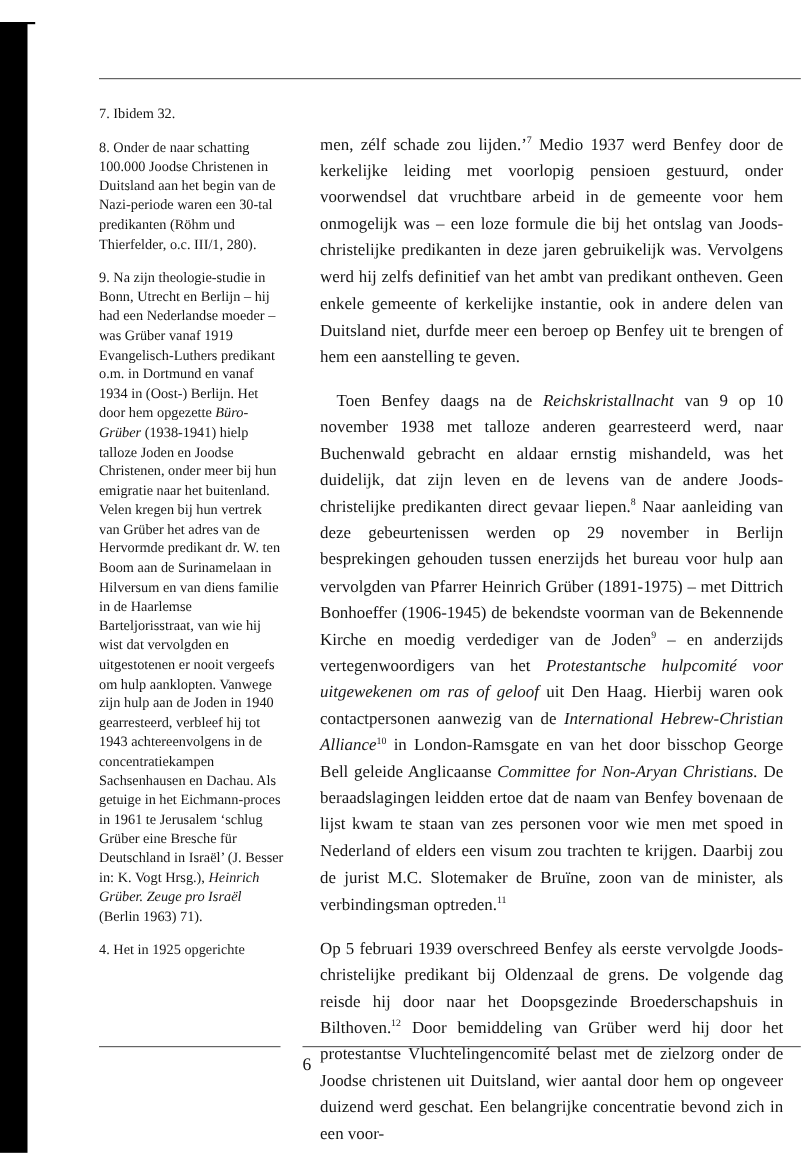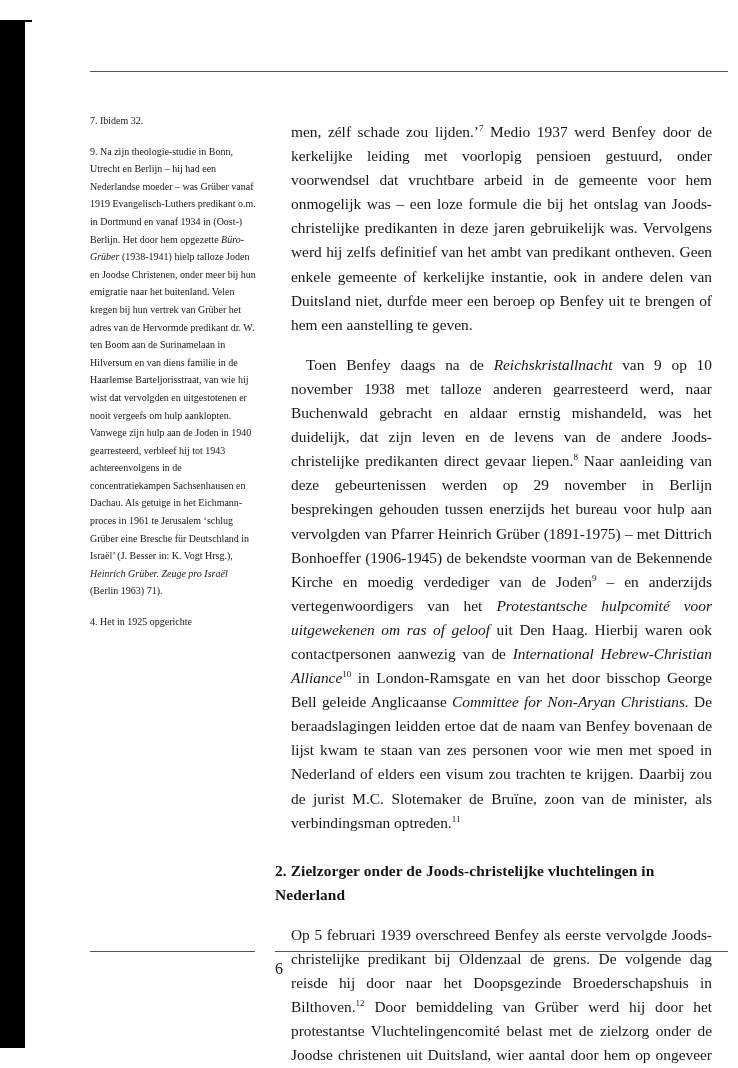--- a/index.html
+++ b/index.html
@@ -5,22 +5,22 @@
   html, body { margin: 0; padding: 0; }
   body {
     width: 738px; height: 1068px; background: #ffffff; position: relative; overflow: hidden;
     font-family: "Liberation Serif", "DejaVu Serif", serif; color: #151515;
   }
   .edge-bar { position: absolute; left: 0; top: 20px; width: 25px; height: 1028px; background: #000; }
   .edge-tick { position: absolute; left: 22px; top: 20px; width: 10px; height: 2px; background: #000; }
   .top-rule { position: absolute; left: 90px; top: 71px; width: 638px; height: 1px; background: #555; }
 
   .sidenotes {
-    position: absolute; left: 90px; top: 112px; width: 168px;
-    font-size: 10px; line-height: 17.6px;
+    position: absolute; left: 90px; top: 94px; width: 168px;
+    font-size: 13px; line-height: 17.6px;
   }
   .sidenote { margin: 0 0 13px 0; }
   .sidenote em { font-style: italic; }
 
   .main {
     position: absolute; left: 275px; top: 104px; width: 453px;
     font-size: 15.4px; line-height: 24.1px; text-align: justify;
   }
   .main p { margin: 16px; }
   .main p.indent { text-indent: 15px; }
@@ -36,26 +36,26 @@
 </style>
 </head>
 <body>
 
 <div class="edge-bar"></div>
 <div class="edge-tick"></div>
 <div class="top-rule"></div>
 
 <div class="sidenotes">
   <p class="sidenote"><span>7. Ibidem 32.</span></p>
+  <p class="sidenote"><span>8. Onder de naar schatting 100.000 Joodse Christenen in Duitsland aan het begin van de Nazi-periode waren een 30-tal predikanten (Röhm und Thierfelder, o.c. III/1, 280).</span></p>
   <p class="sidenote"><span>9. Na zijn theologie-studie in Bonn, Utrecht en Berlijn – hij had een Nederlandse moeder – was Grüber vanaf 1919 Evangelisch-Luthers predikant o.m. in Dortmund en vanaf 1934 in (Oost-) Berlijn. Het door hem opgezette </span><em>Büro-Grüber</em><span> (1938-1941) hielp talloze Joden en Joodse Christenen, onder meer bij hun emigratie naar het buitenland. Velen kregen bij hun vertrek van Grüber het adres van de Hervormde predikant dr. W. ten Boom aan de Surinamelaan in Hilversum en van diens familie in de Haarlemse Barteljorisstraat, van wie hij wist dat vervolgden en uitgestotenen er nooit vergeefs om hulp aanklopten. Vanwege zijn hulp aan de Joden in 1940 gearresteerd, verbleef hij tot 1943 achtereenvolgens in de concentratiekampen Sachsenhausen en Dachau. Als getuige in het Eichmann-proces in 1961 te Jerusalem ‘schlug Grüber eine Bresche für Deutschland in Israël’ (J. Besser in: K. Vogt Hrsg.), </span><em>Heinrich Grüber. Zeuge pro Israël</em><span> (Berlin 1963) 71).</span></p>
   <p class="sidenote"><span>4. Het in 1925 opgerichte</span></p>
 </div>
 
 <div class="main">
   <p><span>men, zélf schade zou lijden.’</span><sup>7</sup><span> Medio 1937 werd Benfey door de kerkelijke leiding met voorlopig pensioen gestuurd, onder voorwendsel dat vruchtbare arbeid in de gemeente voor hem onmogelijk was – een loze formule die bij het ontslag van Joods-christelijke predikanten in deze jaren gebruikelijk was. Vervolgens werd hij zelfs definitief van het ambt van predikant ontheven. Geen enkele gemeente of kerkelijke instantie, ook in andere delen van Duitsland niet, durfde meer een beroep op Benfey uit te brengen of hem een aanstelling te geven.</span></p>
   <p class="indent"><span>Toen Benfey daags na de </span><em>Reichskristallnacht</em><span> van 9 op 10 november 1938 met talloze anderen gearresteerd werd, naar Buchenwald gebracht en aldaar ernstig mishandeld, was het duidelijk, dat zijn leven en de levens van de andere Joods-christelijke predikanten direct gevaar liepen.</span><sup>8</sup><span> Naar aanleiding van deze gebeurtenissen werden op 29 november in Berlijn besprekingen gehouden tussen enerzijds het bureau voor hulp aan vervolgden van Pfarrer Heinrich Grüber (1891-1975) – met Dittrich Bonhoeffer (1906-1945) de bekendste voorman van de Bekennende Kirche en moedig verdediger van de Joden</span><sup>9</sup><span> – en anderzijds vertegenwoordigers van het </span><em>Protestantsche hulpcomité voor uitgewekenen om ras of geloof</em><span> uit Den Haag. Hierbij waren ook contactpersonen aanwezig van de </span><em>International Hebrew-Christian Alliance</em><sup>10</sup><span> in London-Ramsgate en van het door bisschop George Bell geleide Anglicaanse </span><em>Committee for Non-Aryan Christians.</em><span> De beraadslagingen leidden ertoe dat de naam van Benfey bovenaan de lijst kwam te staan van zes personen voor wie men met spoed in Nederland of elders een visum zou trachten te krijgen. Daarbij zou de jurist M.C. Slotemaker de Bruïne, zoon van de minister, als verbindingsman optreden.</span><sup>11</sup></p>
-  <p class="heading">2. Zielzorger onder de Joods-christelijke vluchtelingen in Nederland</p>
   <p><span>Op 5 februari 1939 overschreed Benfey als eerste vervolgde Joods-christelijke predikant bij Oldenzaal de grens. De volgende dag reisde hij door naar het Doopsgezinde Broederschapshuis in Bilthoven.</span><sup>12</sup><span> Door bemiddeling van Grüber werd hij door het protestantse Vluchtelingencomité belast met de zielzorg onder de Joodse christenen uit Duitsland, wier aantal door hem op ongeveer duizend werd geschat. Een belangrijke concentratie bevond zich in een voor-</span></p>
 </div>
 
 <div class="bottom-rule-left"></div>
 <div class="bottom-rule-main"></div>
 <div class="page-number">6</div>
 
 </body></html>

